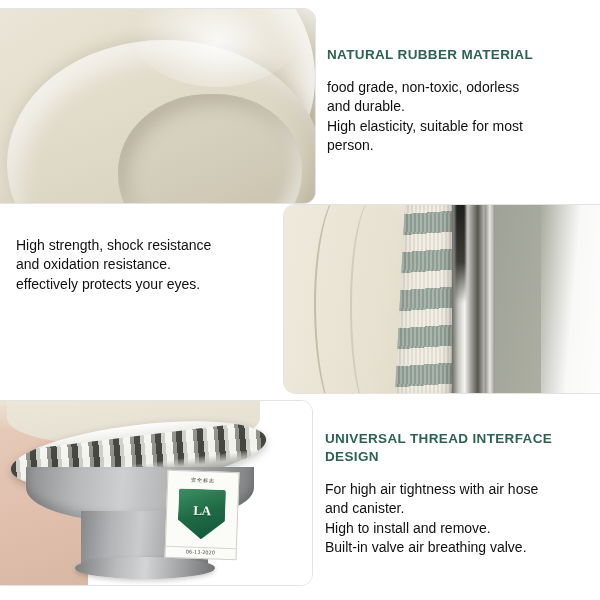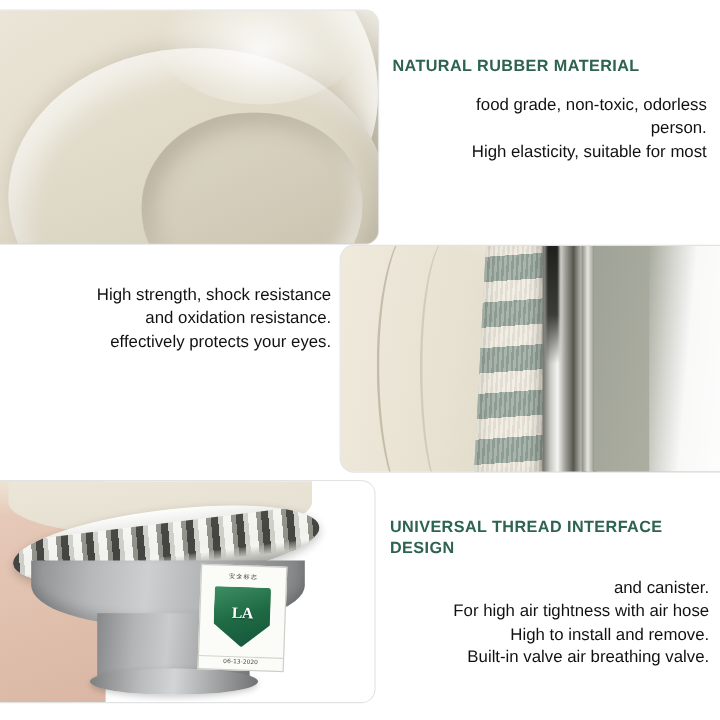--- a/index.html
+++ b/index.html
@@ -366,43 +366,44 @@
     letter-spacing: .35px;
     margin-bottom: 14px;
     font-family: "Liberation Sans", sans-serif;
   }
   .feature-body {
     color: #111111;
     font-size: 14px;
     line-height: 1.38;
     font-family: "Liberation Sans", sans-serif;
   }
-  .feature-body .line { display: block; text-align: right; }
+  .feature-body .line { display: block; }
 </style>
 </head>
 <body>
 
 <div class="page">
 
   <div class="photo-card" id="card-rubber">
     <div class="photo">
       <div class="rubber-bg"></div>
       <div class="helix-outer"></div>
       <div class="helix-inner"></div>
       <div class="concha"></div>
       <div class="rubber-gloss"></div>
     </div>
   </div>
 
   <div class="text-block" id="text-rubber">
     <div class="feature-title">NATURAL RUBBER MATERIAL</div>
     <div class="feature-body">
       <span class="line">food grade, non-toxic, odorless</span>
+      <span class="line">and durable.</span>
+      <span class="line">High elasticity, suitable for most</span>
       <span class="line">person.</span>
-      <span class="line">High elasticity, suitable for most</span>
     </div>
   </div>
 
   <div class="text-block" id="text-lens">
     <div class="feature-body">
       <span class="line">High strength, shock resistance</span>
       <span class="line">and oxidation resistance.</span>
       <span class="line">effectively protects your eyes.</span>
     </div>
   </div>
@@ -440,20 +441,20 @@
       </div>
     </div>
   </div>
 
   <div class="text-block" id="text-thread">
     <div class="feature-title">
       <span class="line">UNIVERSAL THREAD INTERFACE</span>
       <span class="line">DESIGN</span>
     </div>
     <div class="feature-body">
+      <span class="line">For high air tightness with air hose</span>
       <span class="line">and canister.</span>
-      <span class="line">For high air tightness with air hose</span>
       <span class="line">High to install and remove.</span>
       <span class="line">Built-in valve air breathing valve.</span>
     </div>
   </div>
 
 </div>
 
 </body></html>

